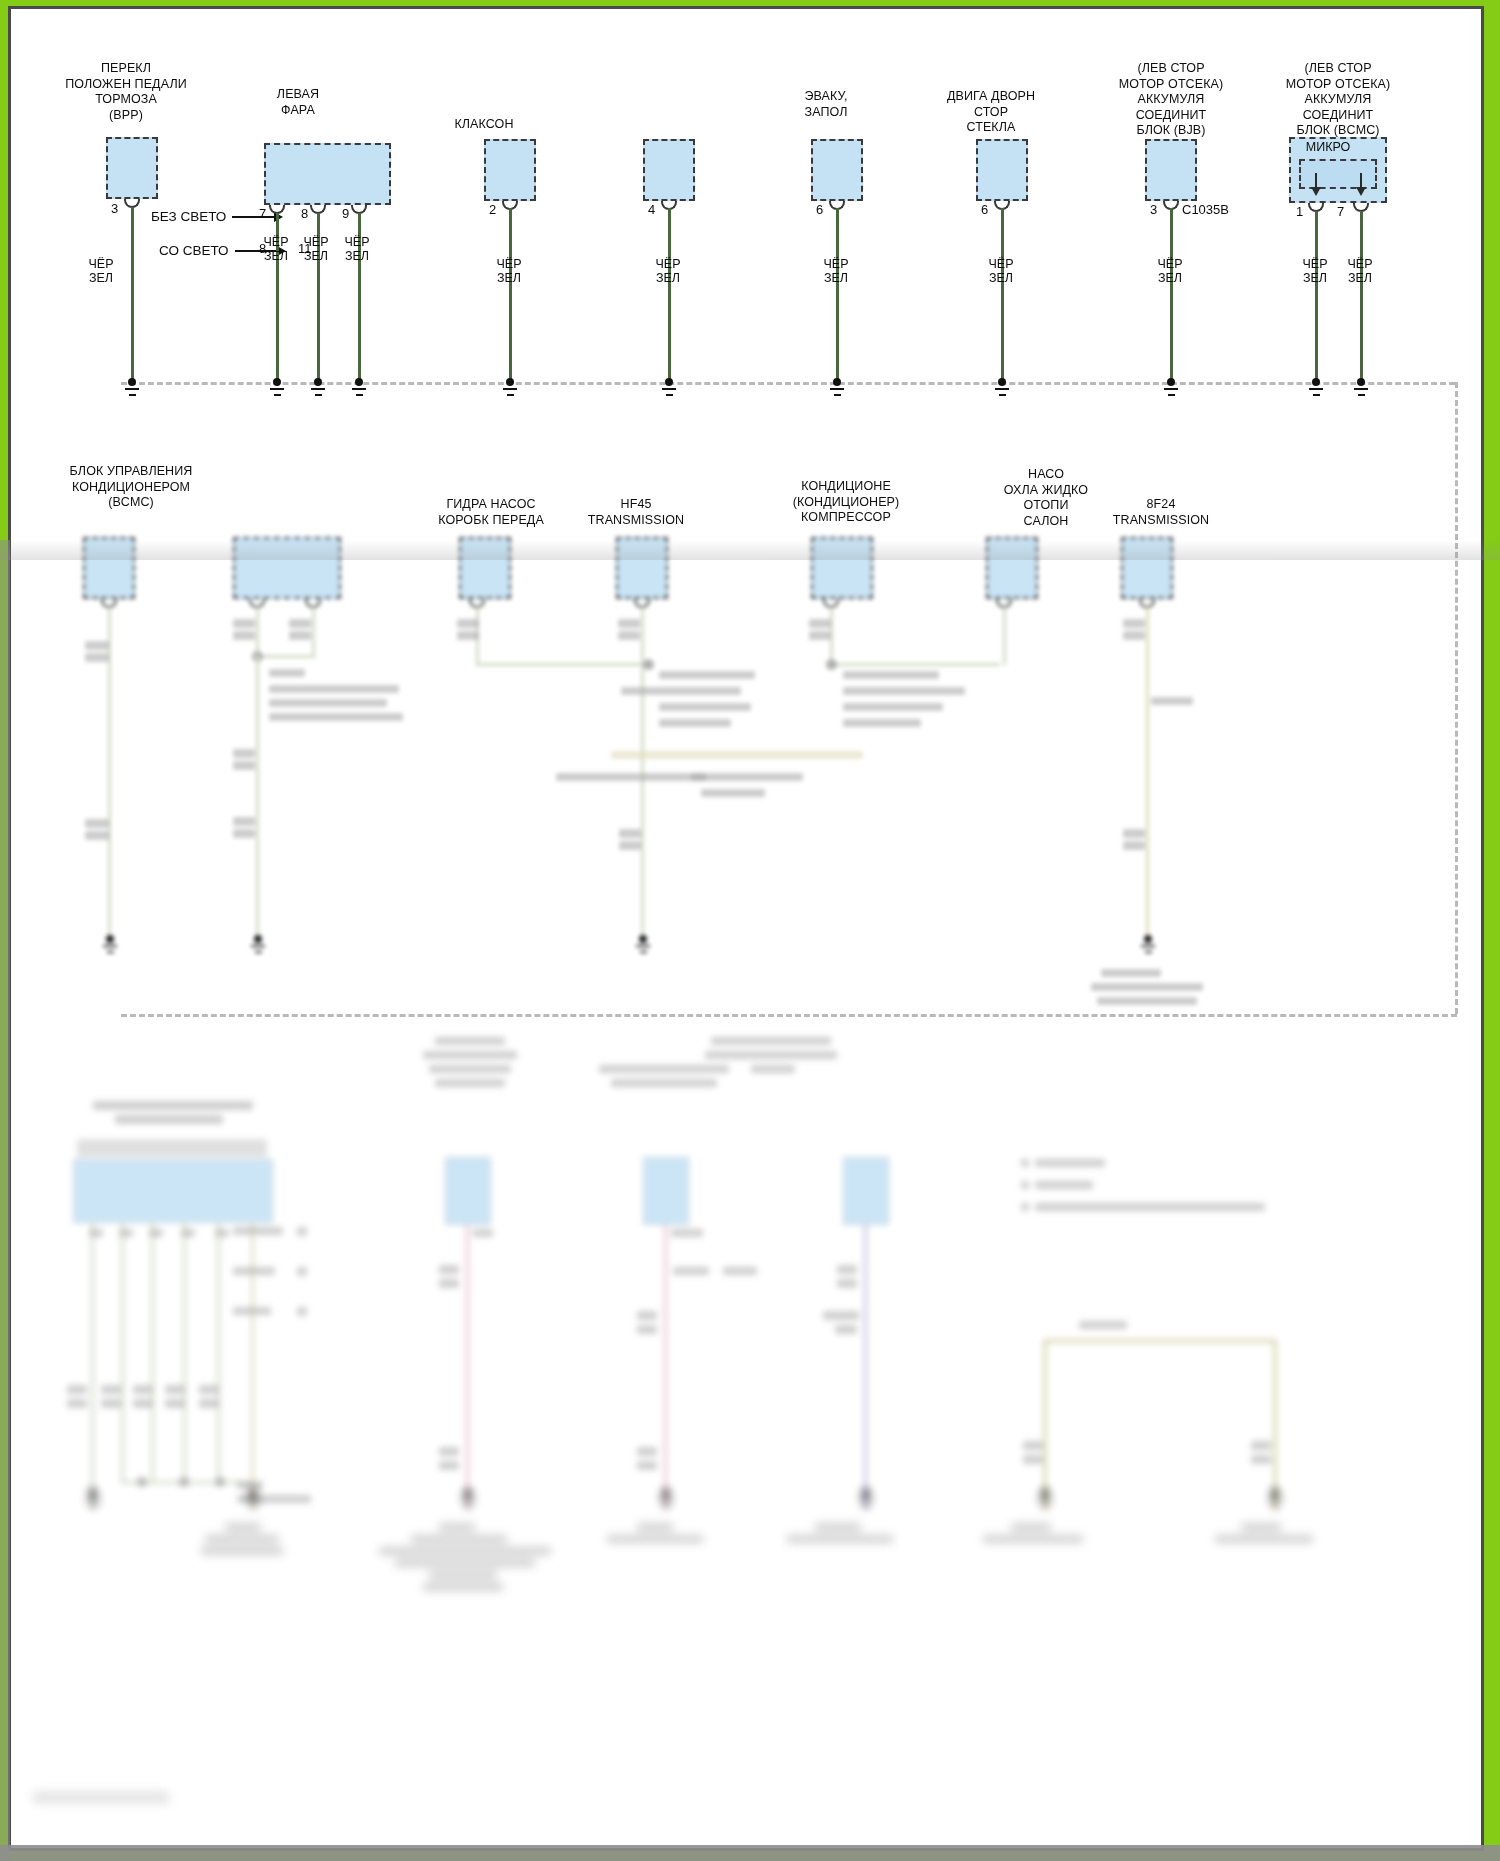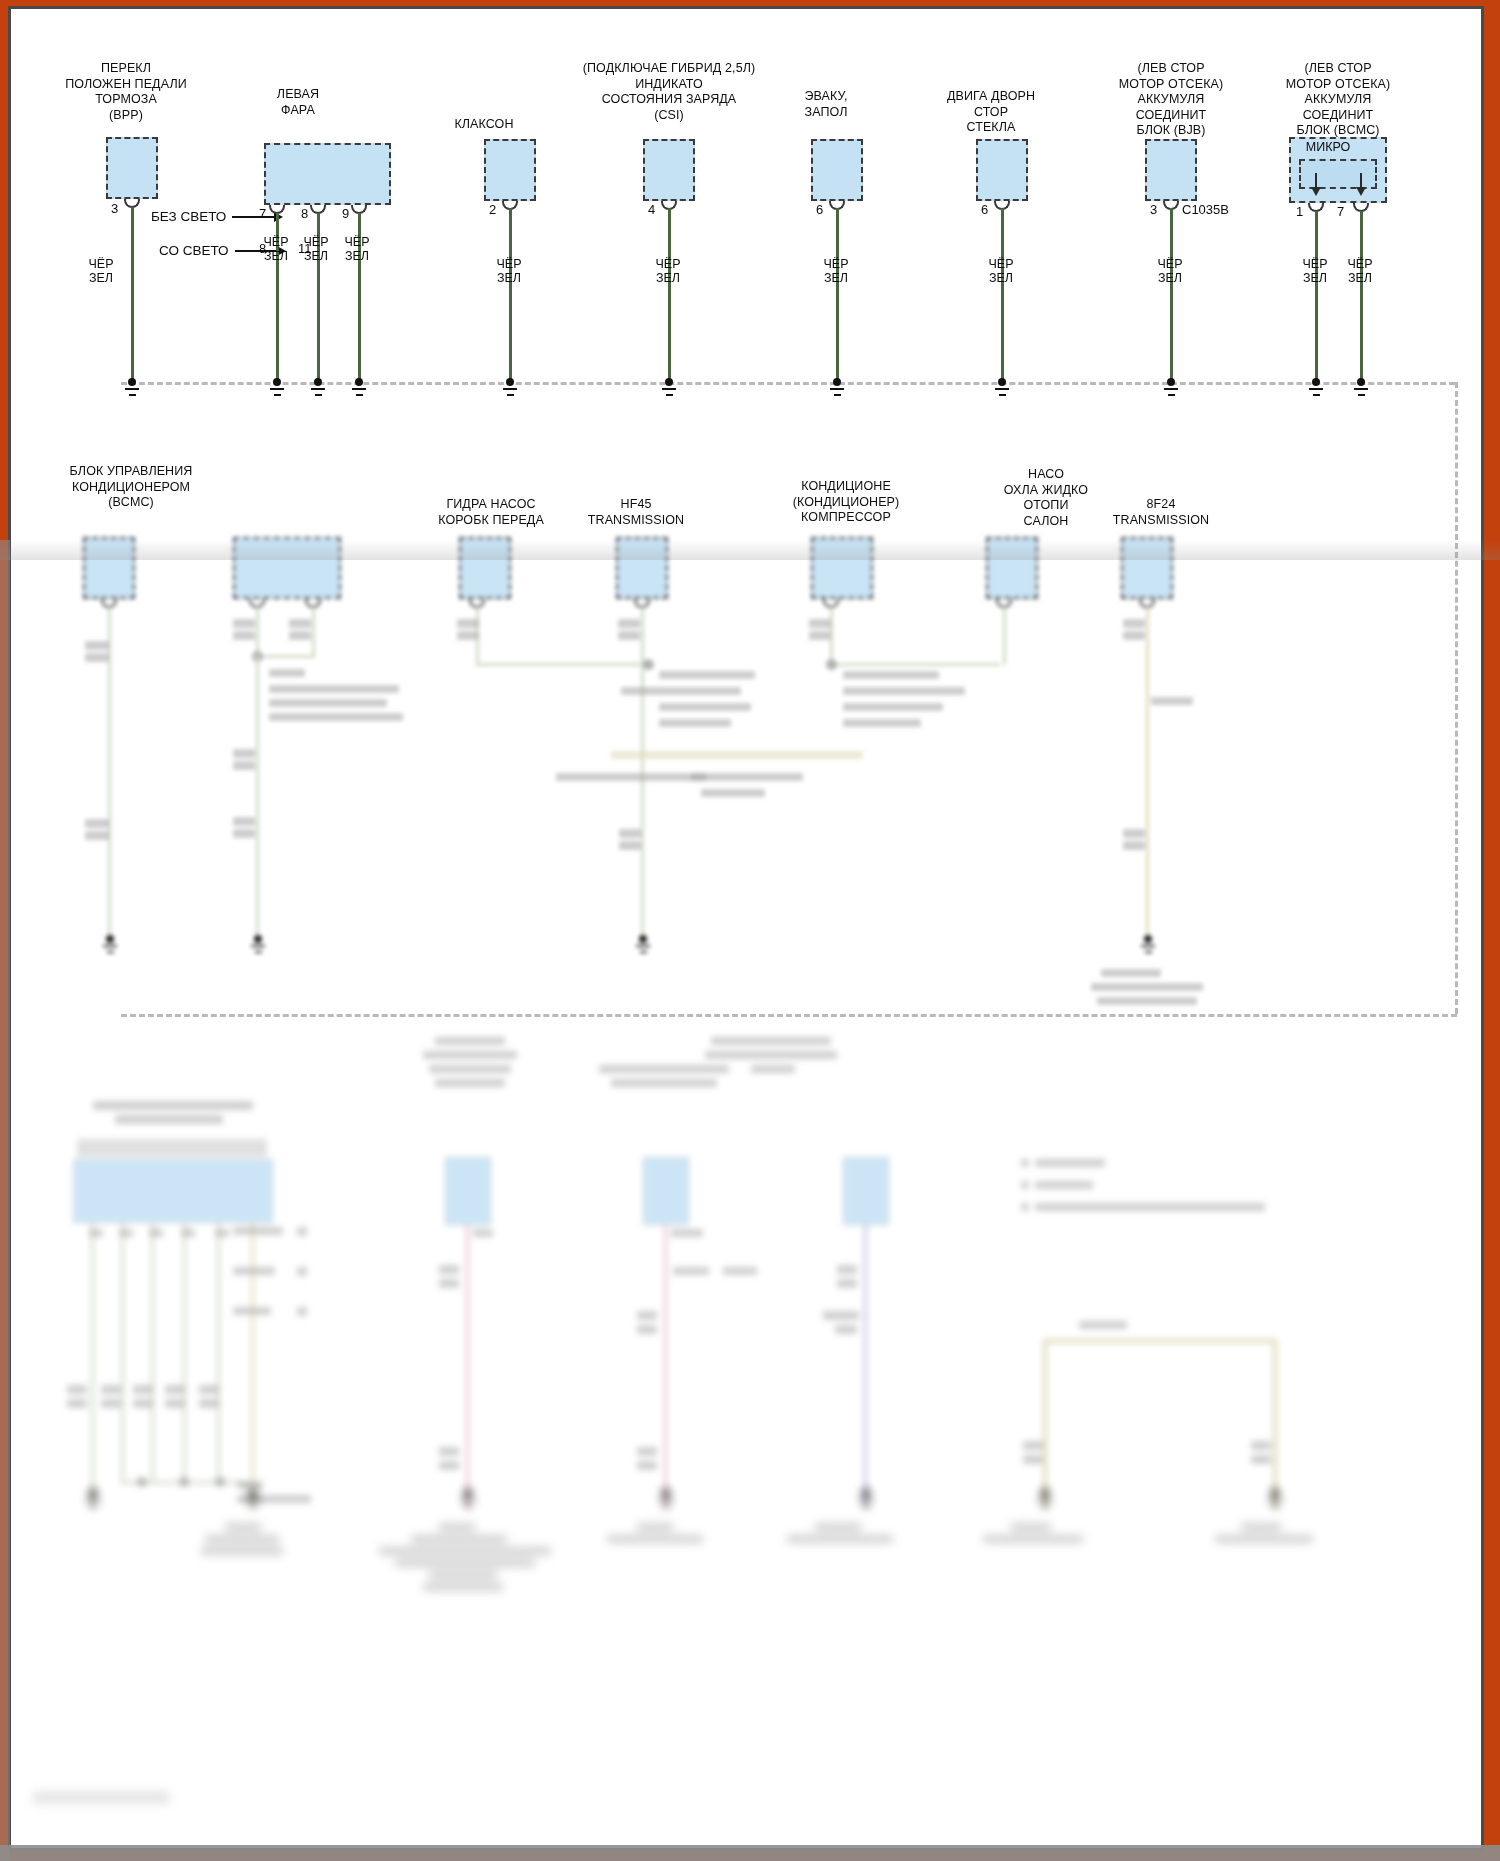--- a/index.html
+++ b/index.html
@@ -2,21 +2,21 @@
 <html><head>
 <meta charset="utf-8">
 <title>Wiring Diagram</title>
 <style>
   html,body{margin:0;padding:0;background:#8e8e8e;}
   body{font-family:"Liberation Sans", sans-serif;}
 
   #page{
     position:relative;
     width:1500px;height:1861px;
-    background:#c2410c;
+    background:#84cc16;
     overflow:hidden;
   }
 
   
   #sheet{
     position:absolute;
     left:8px; top:6px;
     width:1476px; height:1845px;
     background:#ffffff;
     border:3px solid #4a4a4a;
@@ -199,24 +199,20 @@
 ЗЕЛ</div>
 
     <div class="caption" style="left:418px;top:108px;width:110px;">КЛАКСОН</div>
     <div class="node" style="left:473px;top:130px;width:52px;height:62px;"></div>
     <div class="conn" style="left:491px;top:192px;"></div>
     <div class="pin" style="left:478px;top:193px;">2</div>
     <div class="wire" style="left:498px;top:199px;height:174px;"></div>
     <div class="wirelabel" style="left:476px;top:248px;width:44px;">ЧЁР
 ЗЕЛ</div>
 
-    <div class="caption" style="left:548px;top:52px;width:220px;">(ПОДКЛЮЧАЕ ГИБРИД 2,5Л)
-ИНДИКАТО
-СОСТОЯНИЯ ЗАРЯДА
-(CSI)</div>
     <div class="node" style="left:632px;top:130px;width:52px;height:62px;"></div>
     <div class="conn" style="left:650px;top:192px;"></div>
     <div class="pin" style="left:637px;top:193px;">4</div>
     <div class="wire" style="left:657px;top:199px;height:174px;"></div>
     <div class="wirelabel" style="left:635px;top:248px;width:44px;">ЧЁР
 ЗЕЛ</div>
 
     <div class="caption" style="left:760px;top:80px;width:110px;">ЭВАКУ,
 ЗАПОЛ</div>
     <div class="node" style="left:800px;top:130px;width:52px;height:62px;"></div>

